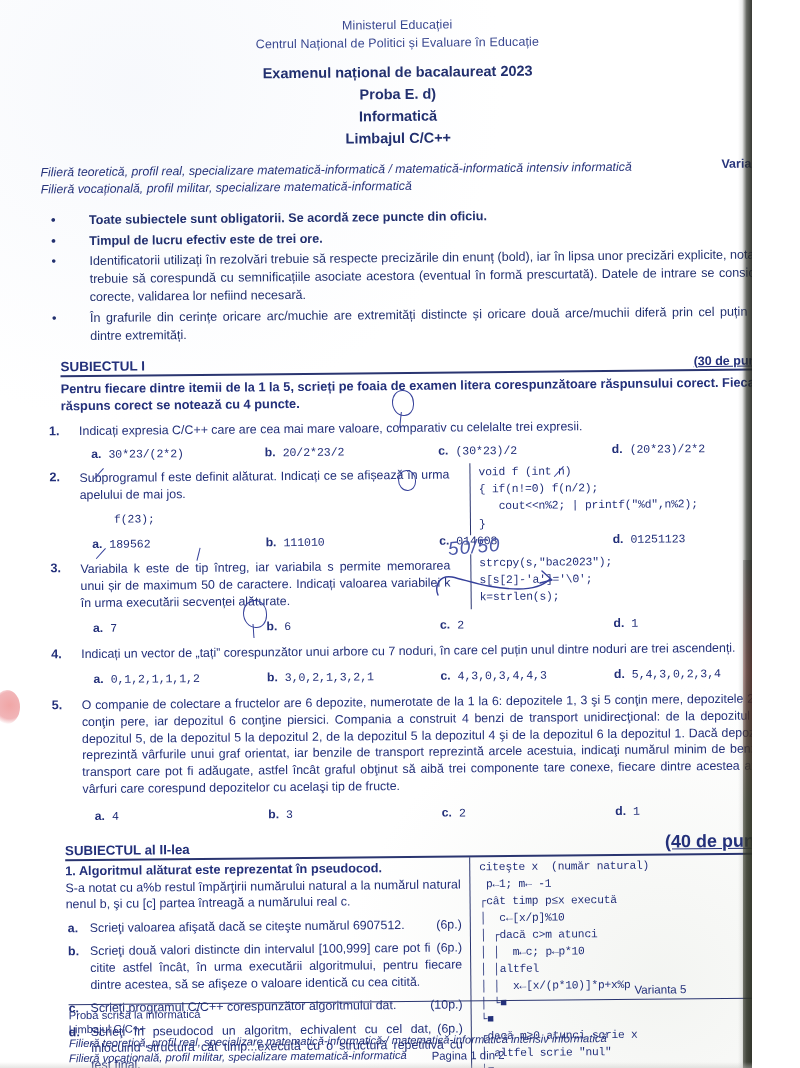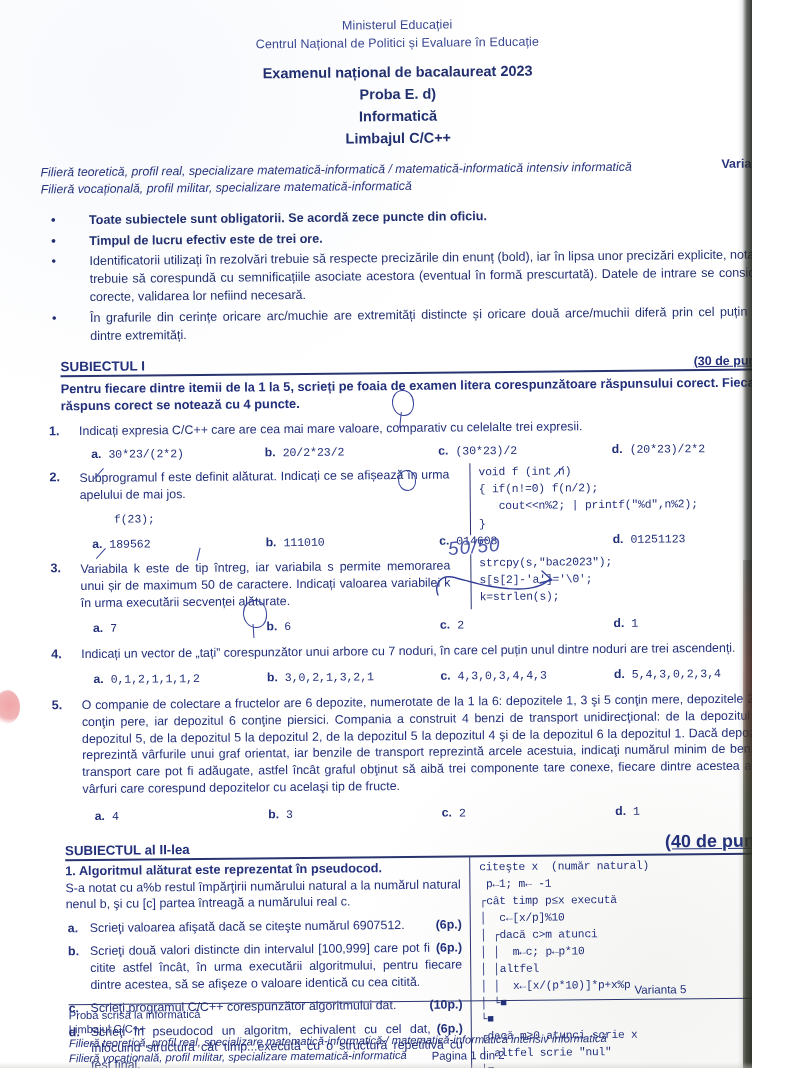--- a/index.html
+++ b/index.html
@@ -254,21 +254,21 @@
     font-size: 12.4px;
     line-height: 1.34;
     text-align: justify;
   }
   .subq .slab {
     position: absolute;
     left: 2px;
     top: 0;
     font-weight: bold;
   }
-  .subq .pp { font-weight: bold; float: right; margin-left: 6px; }
+  .subq .pp { font-weight: normal; float: right; margin-left: 6px; }
 
   .footer {
     position: absolute;
     left: 0;
     right: 0;
     bottom: 6px;
     padding: 0 20px 0 62px;
   }
   .footer .var {
     text-align: right;

